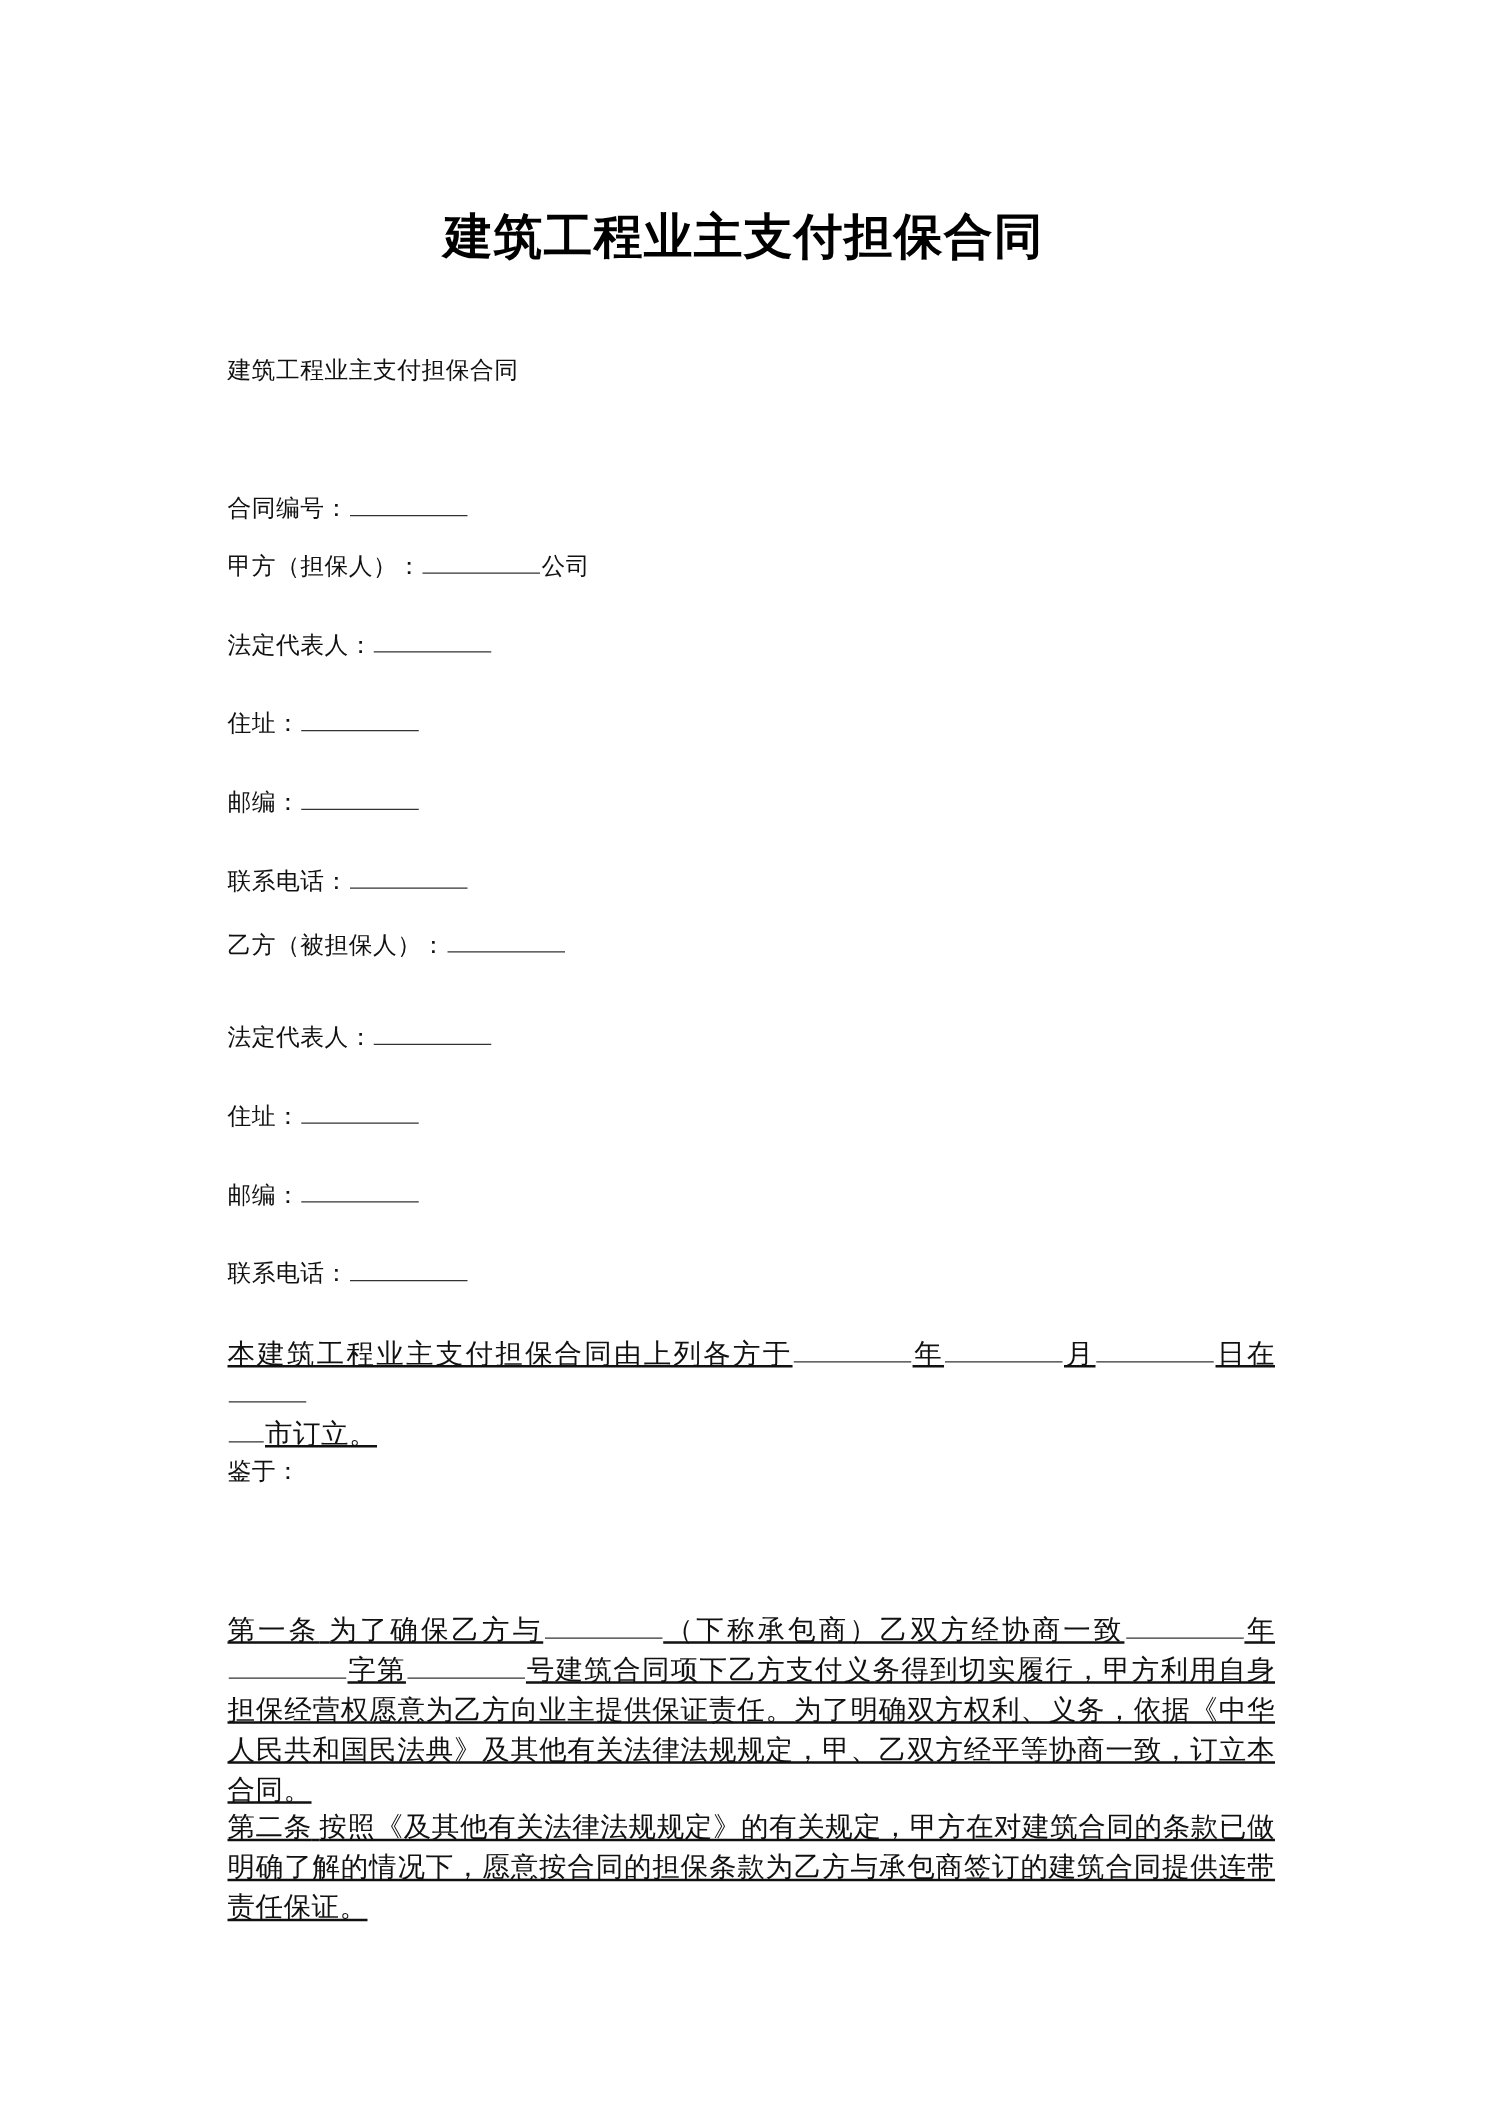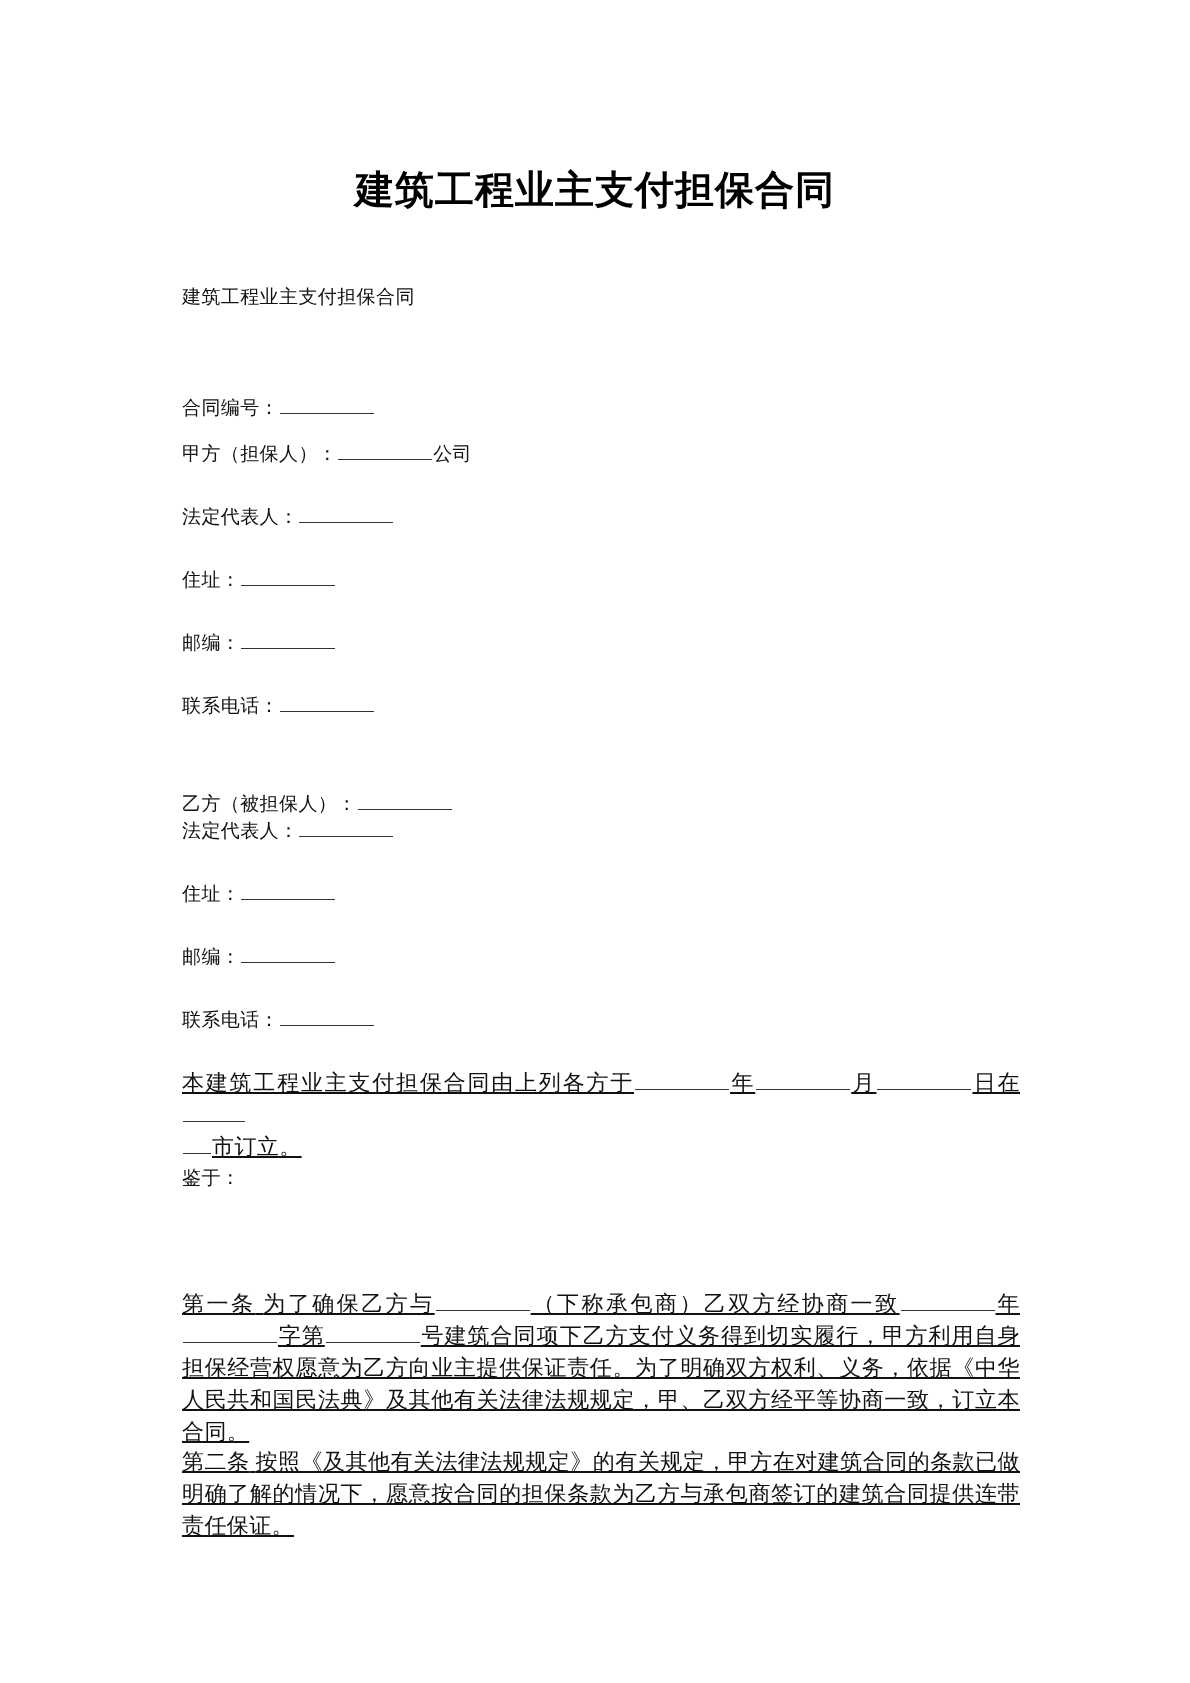--- a/index.html
+++ b/index.html
@@ -90,21 +90,21 @@
   </div>
 
   <div class="line" style="top:627px;">
     <span>邮编：</span><span class="blank b9"></span>
   </div>
 
   <div class="line" style="top:690px;">
     <span>联系电话：</span><span class="blank b9"></span>
   </div>
 
-  <div class="line" style="top:788px;">
+  <div class="line" style="top:741px;">
     <span>乙方（被担保人）：</span><span class="blank b9"></span>
   </div>
 
   <div class="line" style="top:815px;">
     <span>法定代表人：</span><span class="blank b9"></span>
   </div>
 
   <div class="line" style="top:878px;">
     <span>住址：</span><span class="blank b9"></span>
   </div>

